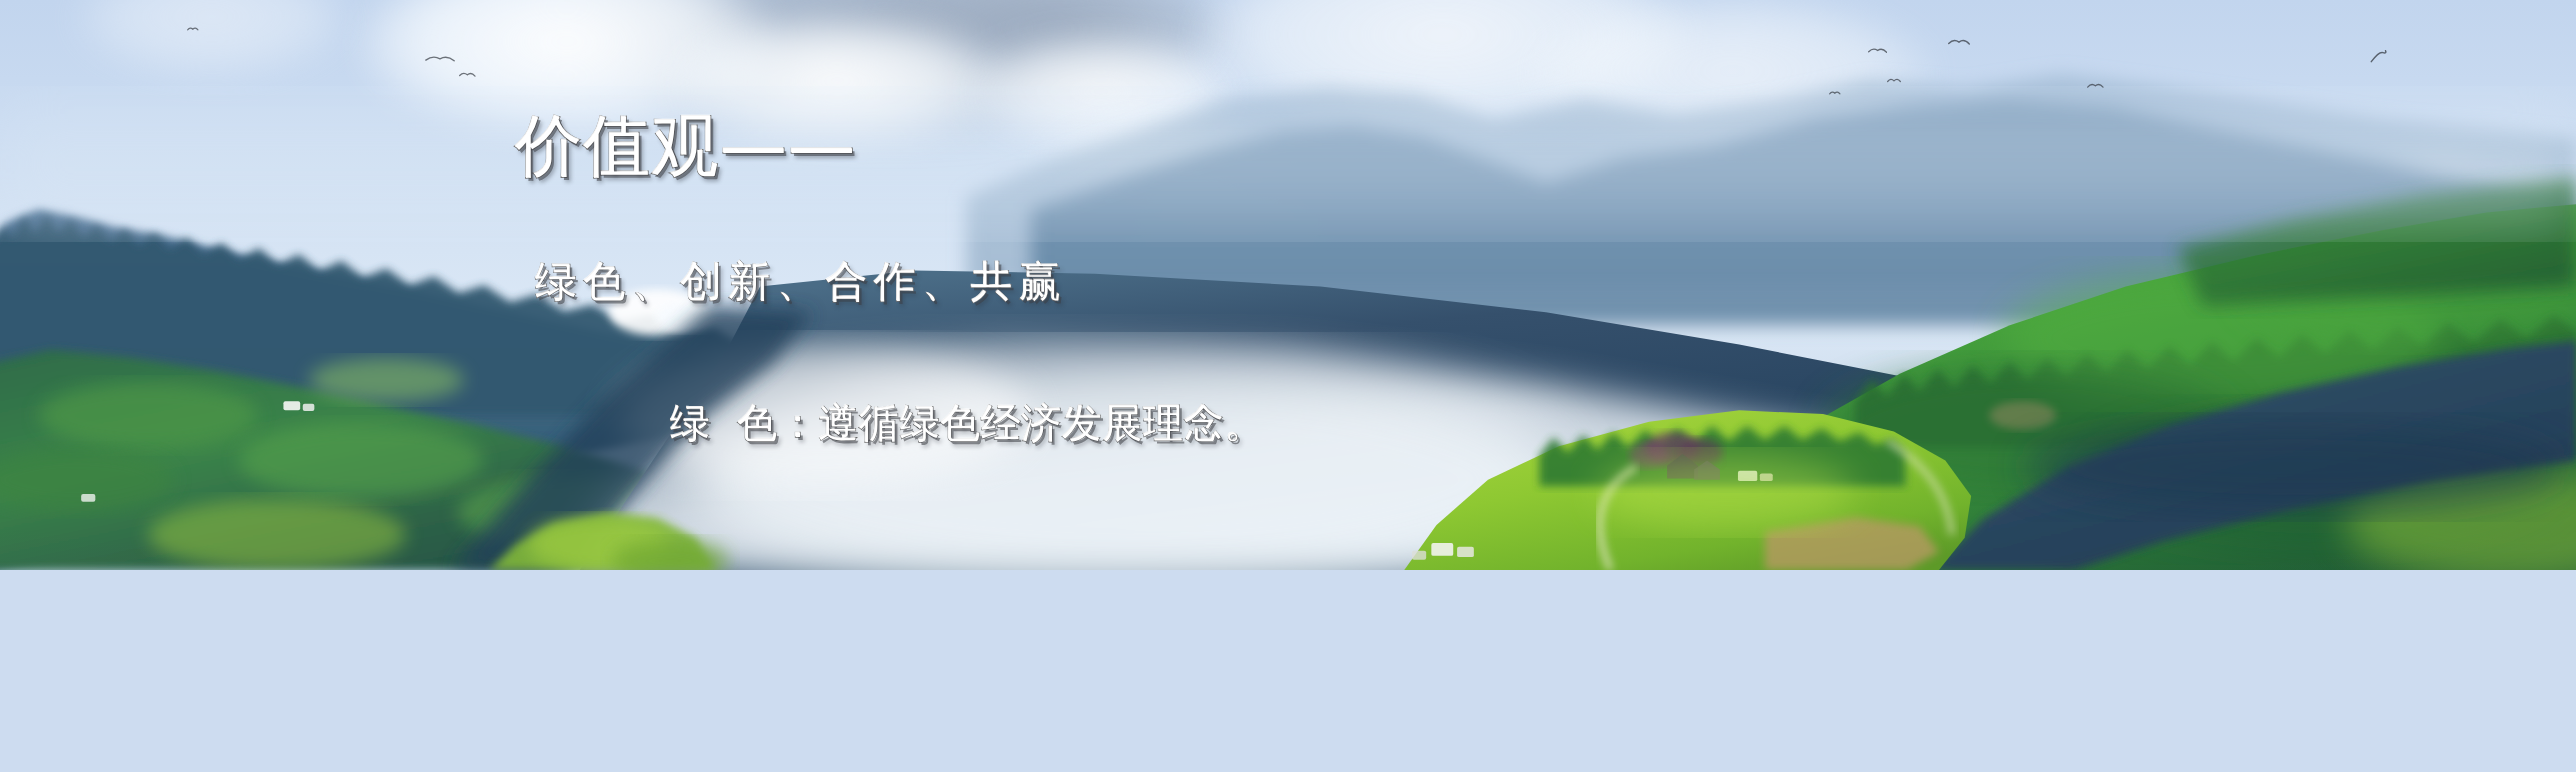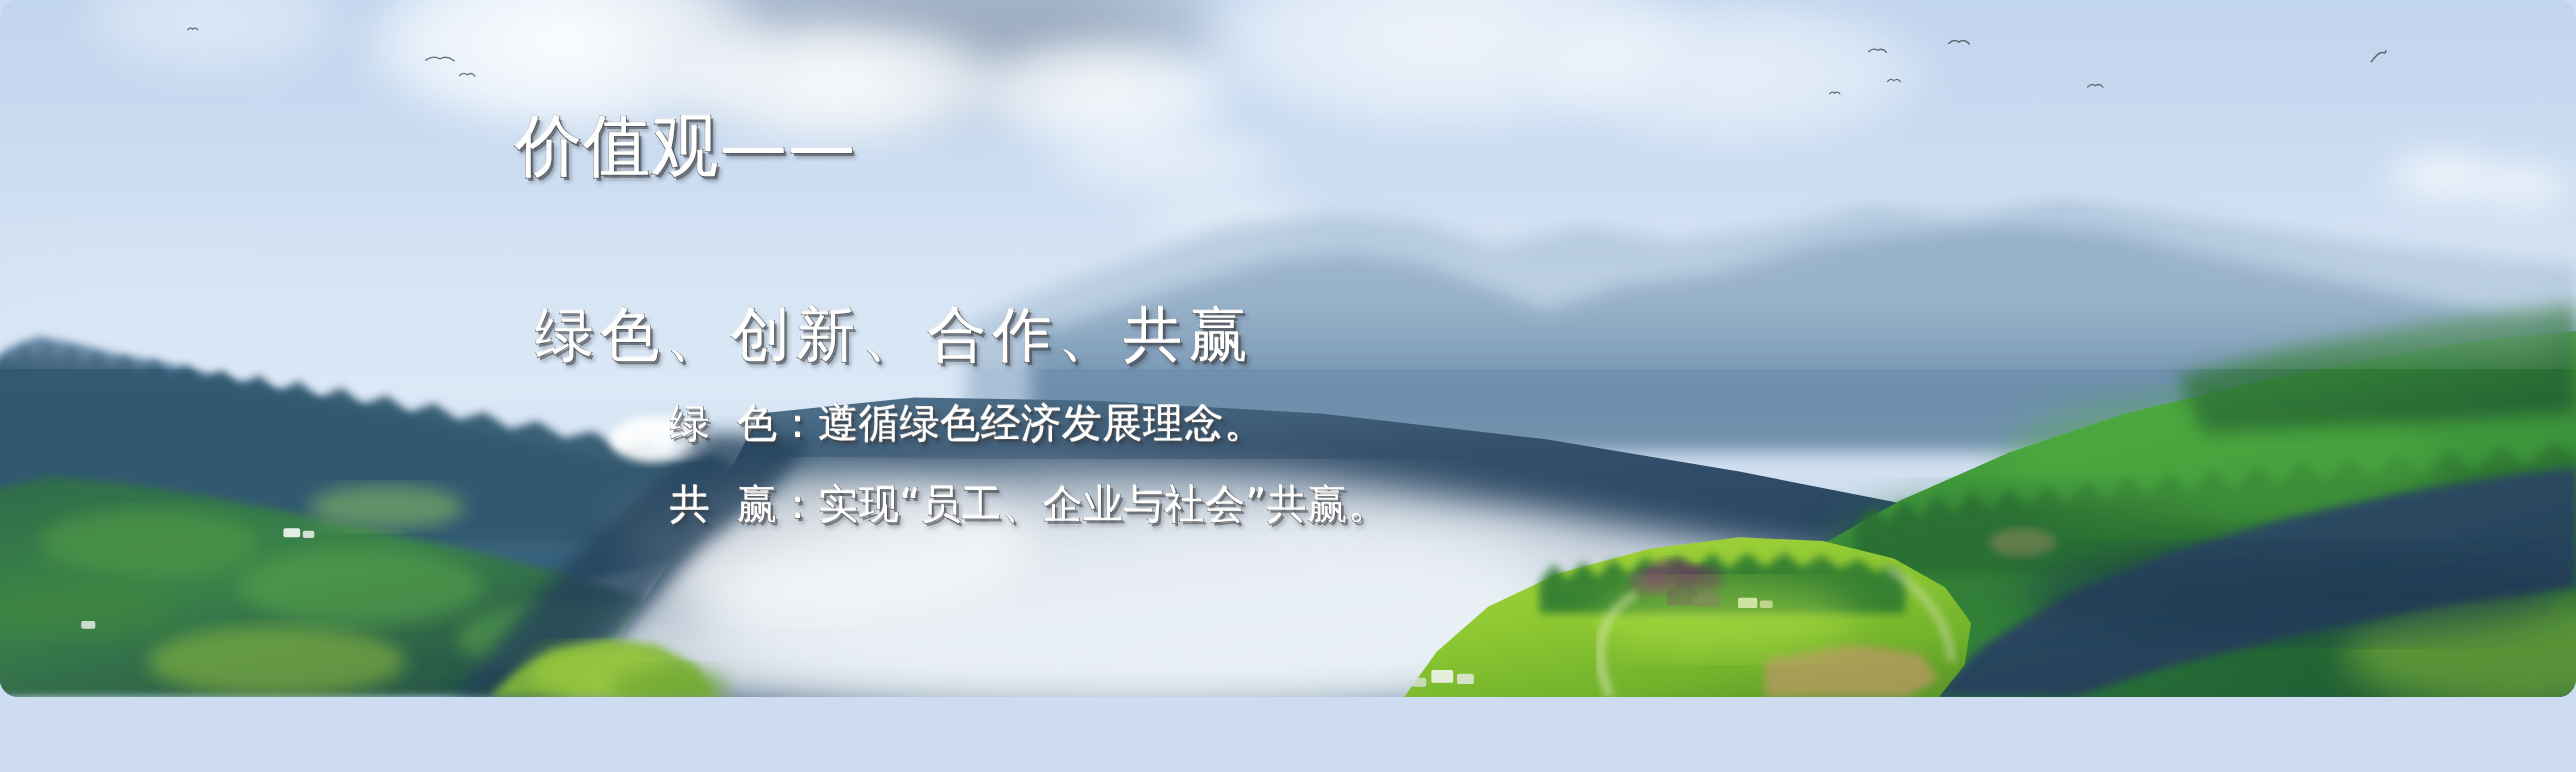--- a/index.html
+++ b/index.html
@@ -6,23 +6,22 @@
 
   html, body {
     width:2576px; height:773px;
     overflow:hidden;
     background:#cddcf0;
     font-family:"DejaVu Sans","Liberation Sans",sans-serif;
   }
 
   #banner {
     position:relative;
-    width:2576px; height:697px;
+    width:2576px; height:570px;
     overflow:hidden;
-    border-radius:18px;
   }
 
   
   .sky {
     position:absolute; inset:0;
     background:
       linear-gradient(180deg,
         #c2d5ee 0%,
         #c7d9f0 14%,
         #cfdff2 30%,
@@ -83,38 +82,38 @@
     font-size:67px;
     line-height:1;
     letter-spacing:1.3px;
     font-weight:400;
     -webkit-text-stroke:1.7px #747474;
   }
 
   .subtitle {
     position:absolute;
     left:535px; top:261px;
-    font-size:59px;
+    font-size:42px;
     line-height:1;
     letter-spacing:6.4px;
-    margin-top:44px;
     -webkit-text-stroke:1.4px #6f6f6f;
   }
 
   .body-block {
     position:absolute;
     left:670px; top:383px;
   }
   .body-line {
     font-size:40px;
     line-height:81px;
     letter-spacing:0.6px;
     -webkit-text-stroke:1.3px #6b6b6b;
     display:block;
     white-space:pre;
+    text-align:center;
   }
 
   
   .vignette {
     position:absolute; inset:0;
     z-index:35;
     pointer-events:none;
     background:
       radial-gradient(ellipse 140% 110% at 50% 45%, rgba(255,255,255,0) 55%, rgba(120,140,165,.13) 100%);
   }
@@ -388,18 +387,17 @@
   <div class="vignette"></div>
 
   <div class="text-layer">
 
     <div class="emboss title">价值观——</div>
 
     <div class="emboss subtitle">绿色、创新、合作、共赢</div>
 
     <div class="body-block">
       <span class="emboss body-line">绿  色：遵循绿色经济发展理念。</span>
-      <span class="emboss body-line">共  赢：实现“员工、企业与社会”共赢。</span>
     </div>
 
   </div>
 </div>
 
 
 </body></html>

